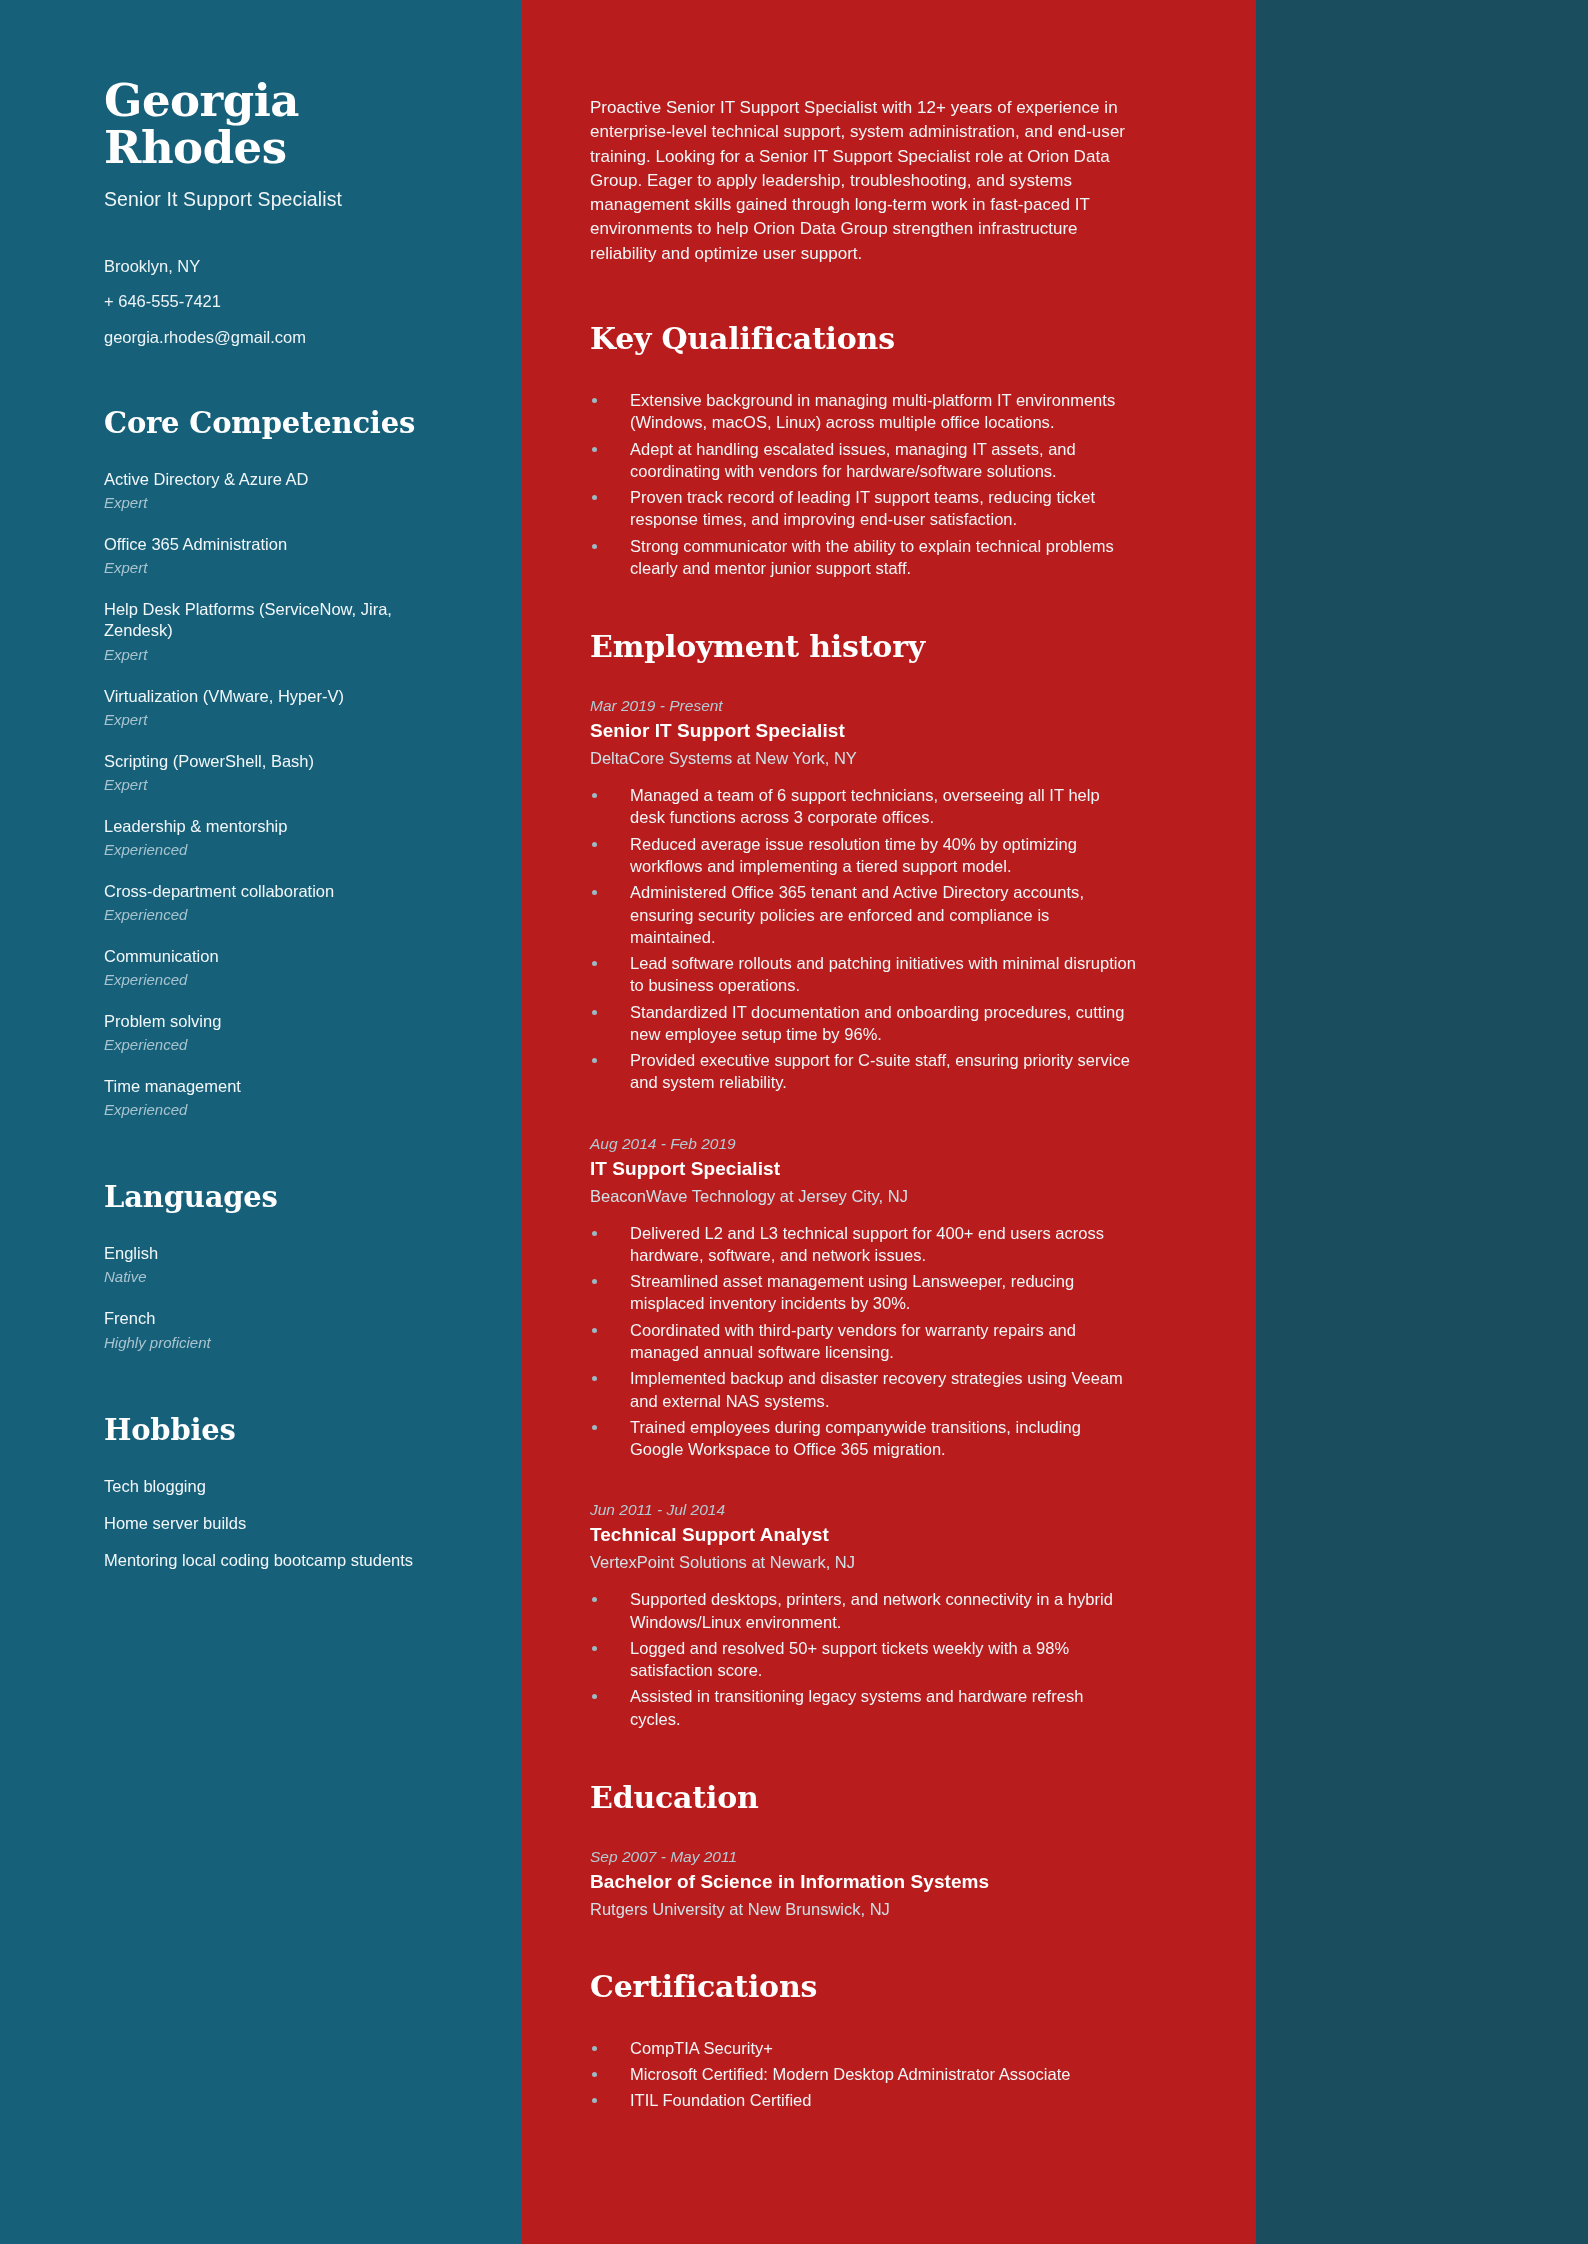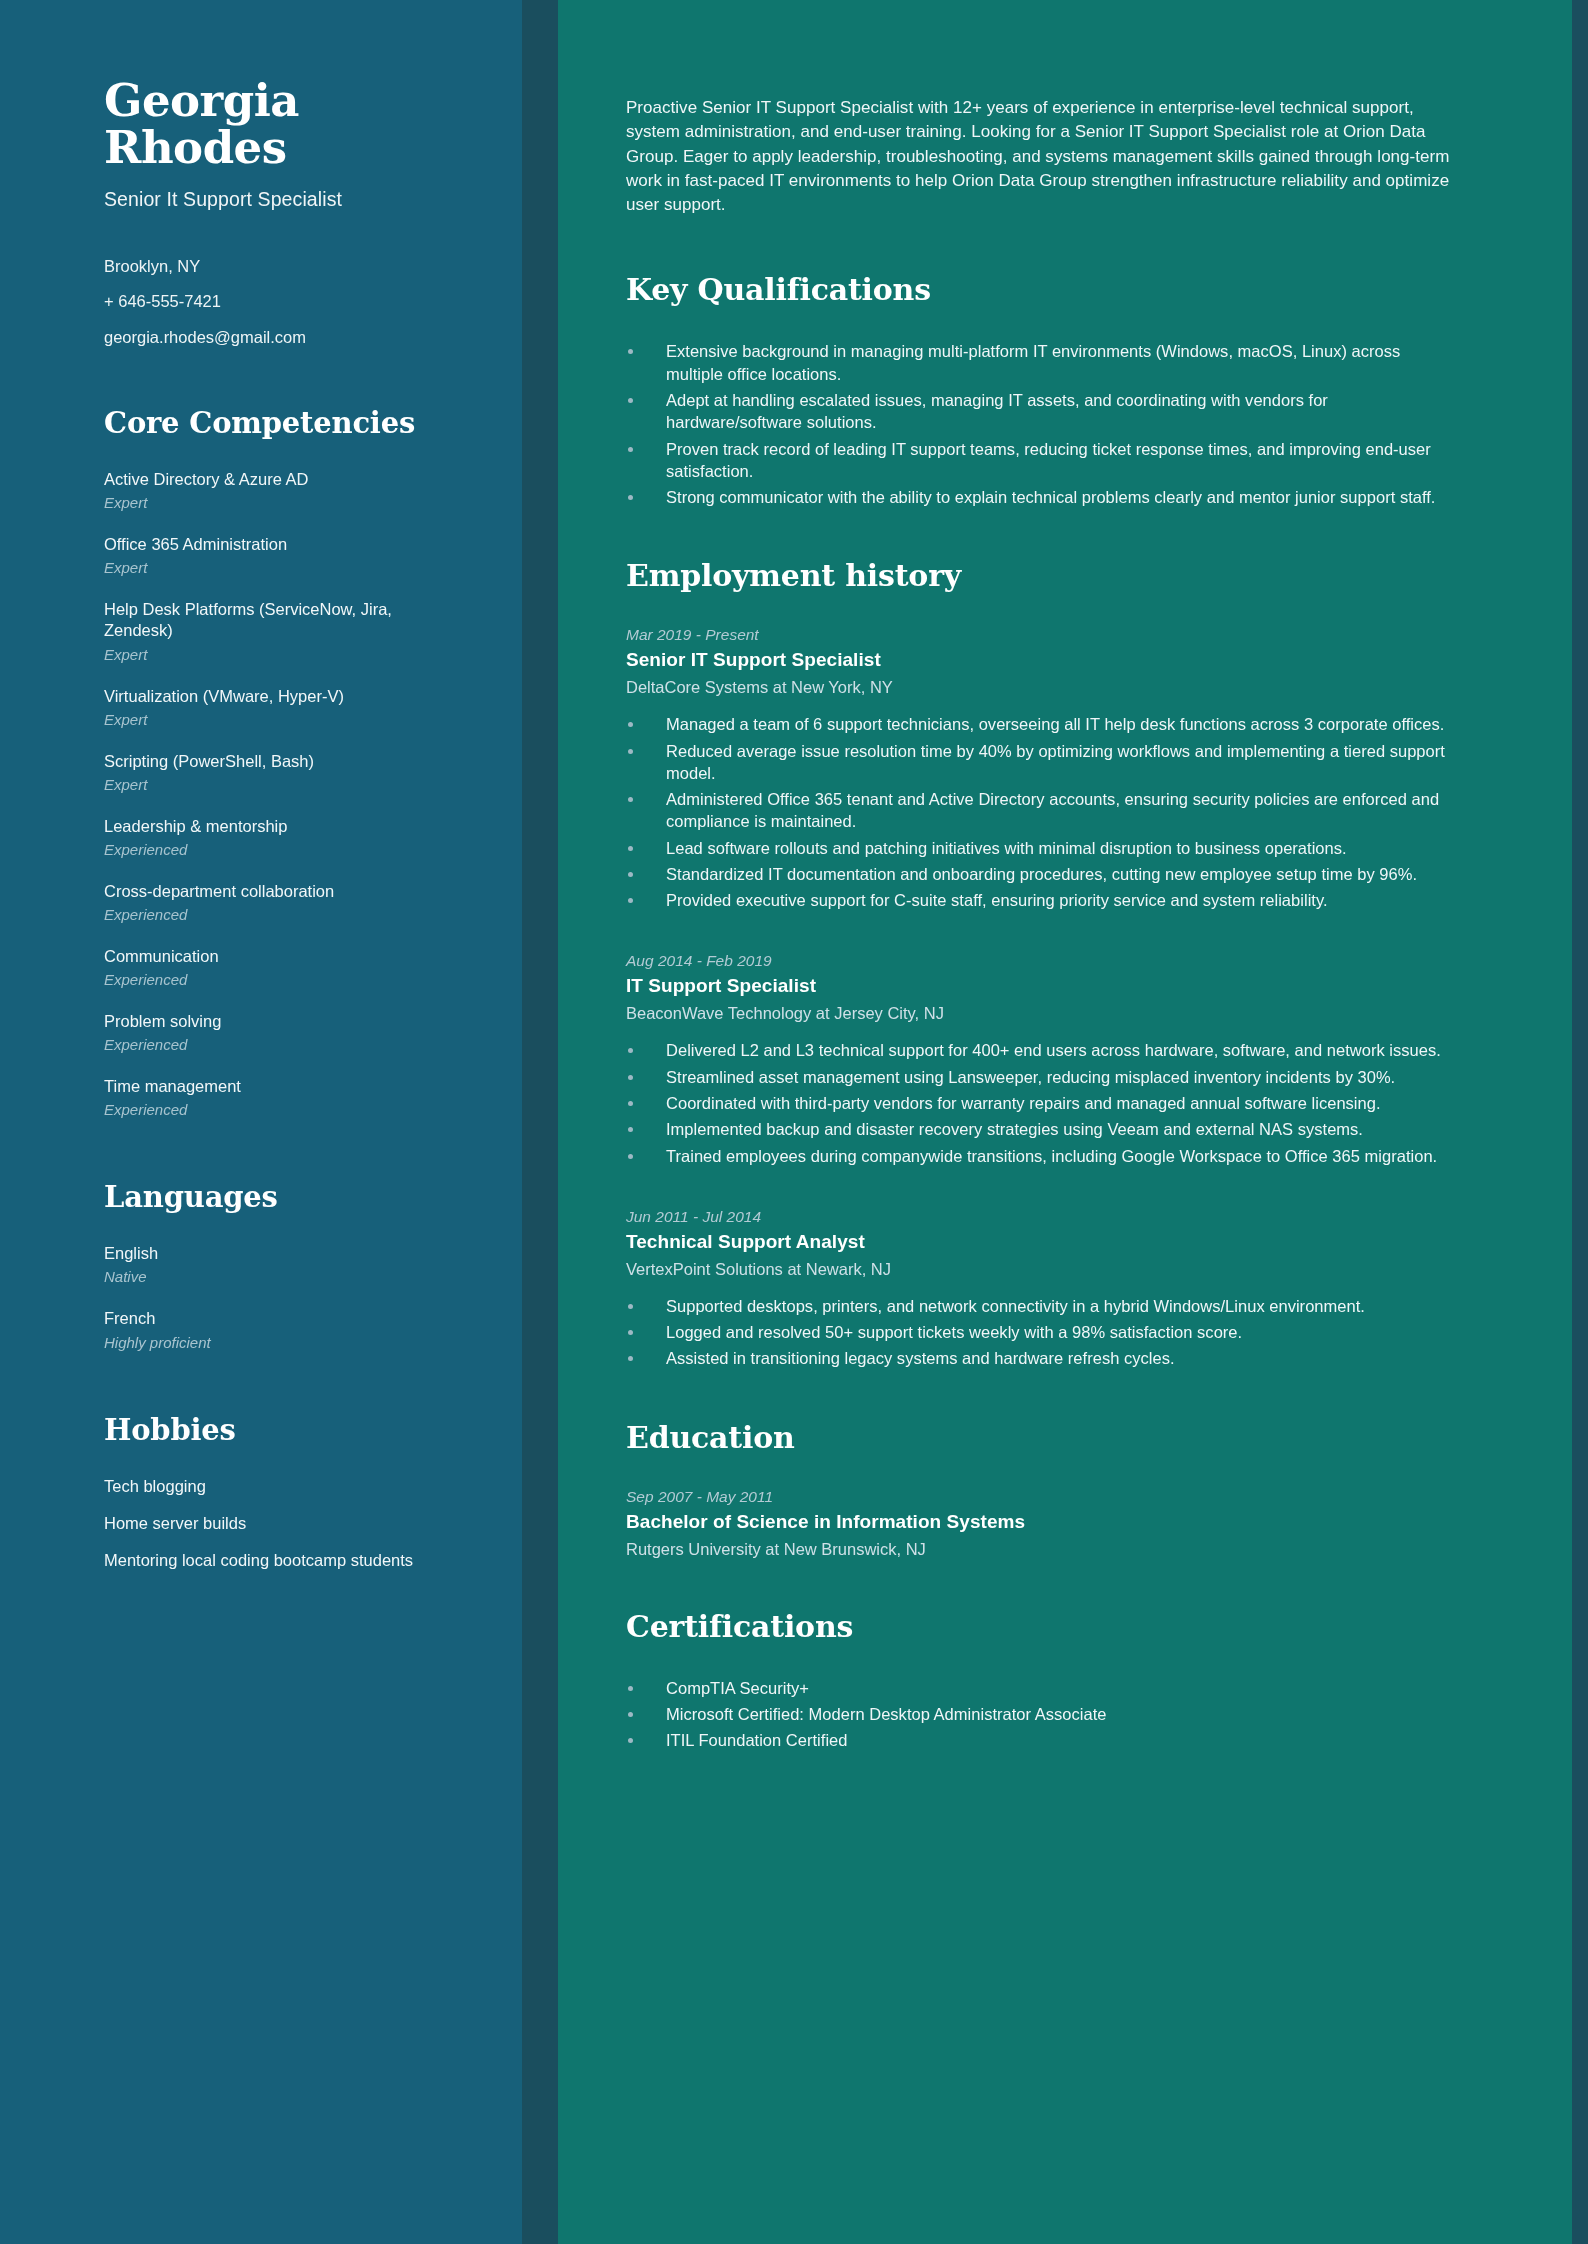--- a/index.html
+++ b/index.html
@@ -7,26 +7,25 @@
   html, body {
     width: 1588px;
     height: 2244px;
     background: #1a4e5e;
     font-family: "Liberation Sans", sans-serif;
     -webkit-font-smoothing: antialiased;
   }
 
   .page {
     position: relative;
-    width: 1572px;
+    width: 1256px;
     height: 2244px;
     display: flex;
     background: #1a4e5e;
     overflow: hidden;
-    gap: 36px;
   }
 
   
   .sidebar {
     width: 522px;
     flex: 0 0 522px;
     background: #17607a;
     padding: 78px 60px 60px 104px;
     color: #ffffff;
   }
@@ -84,21 +83,21 @@
   .hobby {
     font-size: 16.5px;
     color: #f2f7f9;
     line-height: 1.3;
     margin-bottom: 16px;
   }
 
   
   .main {
     flex: 1;
-    background: #0f766e;
+    background: #b91c1c;
     padding: 96px 118px 60px 68px;
     color: #ffffff;
   }
 
   .summary {
     font-size: 17px;
     line-height: 1.43;
     color: #f0f6f8;
     margin-bottom: 55px;
     letter-spacing: 0.03px;

